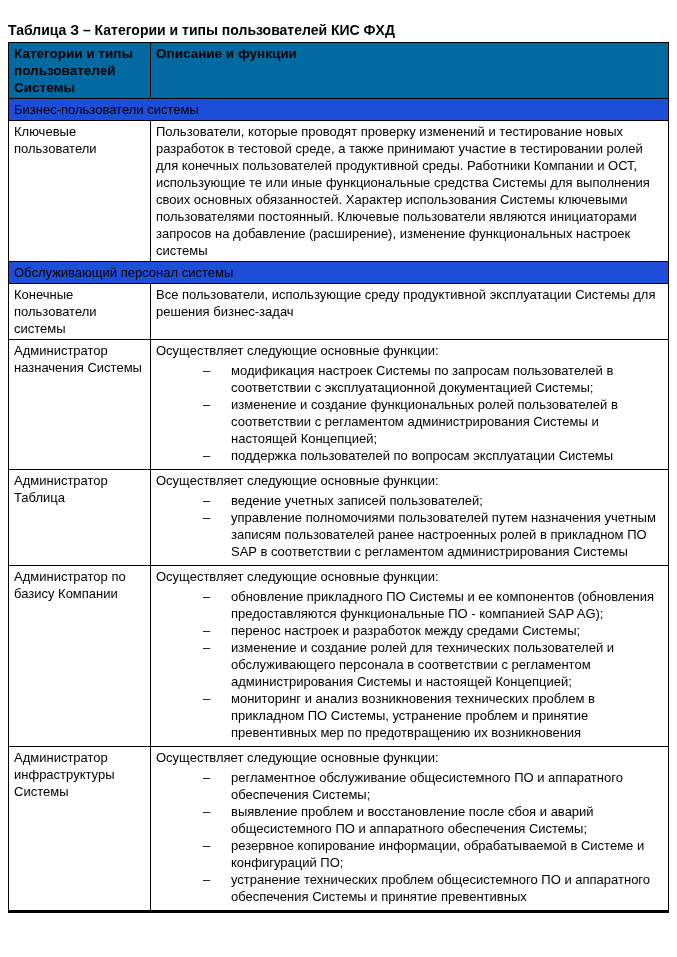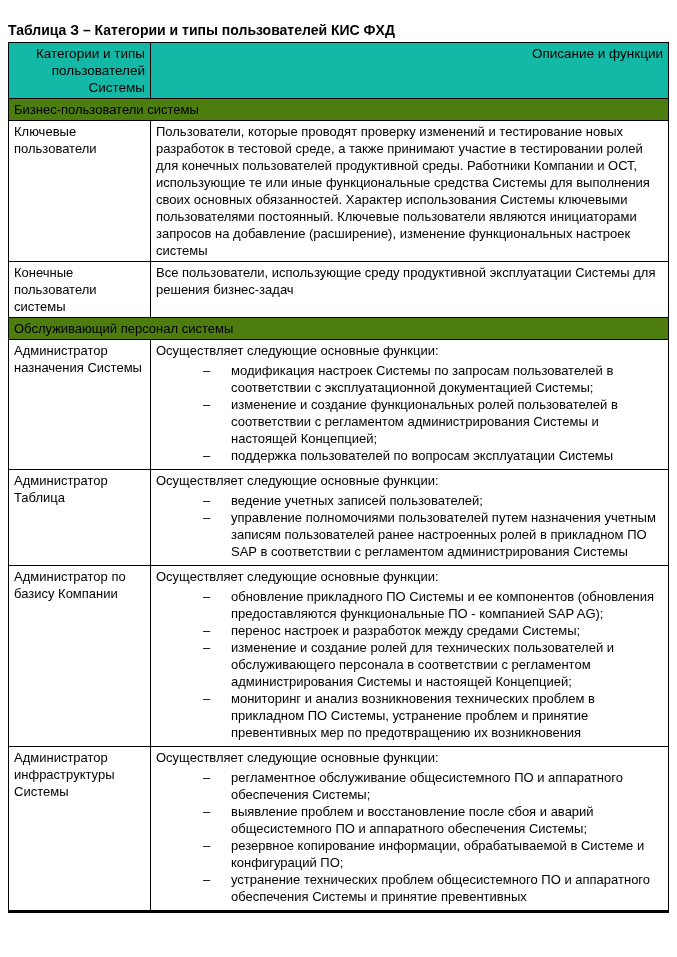--- a/index.html
+++ b/index.html
@@ -17,25 +17,25 @@
     border-collapse: collapse; width: 661px; table-layout: fixed;
     font-size: 13px; line-height: 17px;
     border: 1px solid #000; border-bottom: 3px solid #000;
   }
   col.c1 { width: 142px; }
   table.users th, table.users td {
     border: 1px solid #000; padding: 2px 5px; vertical-align: top;
     word-wrap: break-word;
   }
   th.hdr {
-    background: #14b8a6; font-weight: normal; font-size: 13.5px;
-    text-align: right; vertical-align: middle; padding: 5px 4px;
+    background: #0369a1; font-weight: bold; font-size: 13.5px;
+    text-align: left; vertical-align: middle; padding: 5px 4px;
   }
   td.section {
-    background: #4d7c0f; font-weight: normal; padding: 2px 4px;
+    background: #1d4ed8; font-weight: normal; padding: 2px 4px;
   }
   td.cat { padding-top: 3px; }
   td.desc { vertical-align: middle; padding: 3px 6px 3px 5px; }
   ul.bullets { margin: 3px; padding: 0 0 0 44px; list-style: none; }
   ul.bullets li { position: relative; padding-left: 28px; }
   ul.bullets li::before { content: "\2013"; position: absolute; left: 0; top: 0; }
 </style>
 </head>
 <body>
 
@@ -59,28 +59,28 @@
     </tr>
 
     <tr>
       <td class="cat">Ключевые пользователи</td>
       <td class="desc">
         <div>Пользователи, которые проводят проверку изменений и тестирование новых разработок в тестовой среде, а также принимают участие в тестировании ролей для конечных пользователей продуктивной среды. Работники Компании и ОСТ, использующие те или иные функциональные средства Системы для выполнения своих основных обязанностей. Характер использования Системы ключевыми пользователями постоянный. Ключевые пользователи являются инициаторами запросов на добавление (расширение), изменение функциональных настроек системы</div>
       </td>
     </tr>
 
     <tr>
+      <td class="section" colspan="2">Обслуживающий персонал системы</td>
+    </tr>
+
+    <tr>
       <td class="cat">Конечные пользователи системы</td>
       <td class="desc">
         <div>Все пользователи, использующие среду продуктивной эксплуатации Системы для решения бизнес-задач</div>
       </td>
-    </tr>
-
-    <tr>
-      <td class="section" colspan="2">Обслуживающий персонал системы</td>
     </tr>
 
     <tr>
       <td class="cat">Администратор назначения Системы</td>
       <td class="desc">
         <div class="intro">Осуществляет следующие основные функции:</div>
         <ul class="bullets">
           <li>модификация настроек Системы по запросам пользователей в соответствии с эксплуатационной документацией Системы;</li>
           <li>изменение и создание функциональных ролей пользователей в соответствии с регламентом администрирования Системы и настоящей Концепцией;</li>
           <li>поддержка пользователей по вопросам эксплуатации Системы</li>

